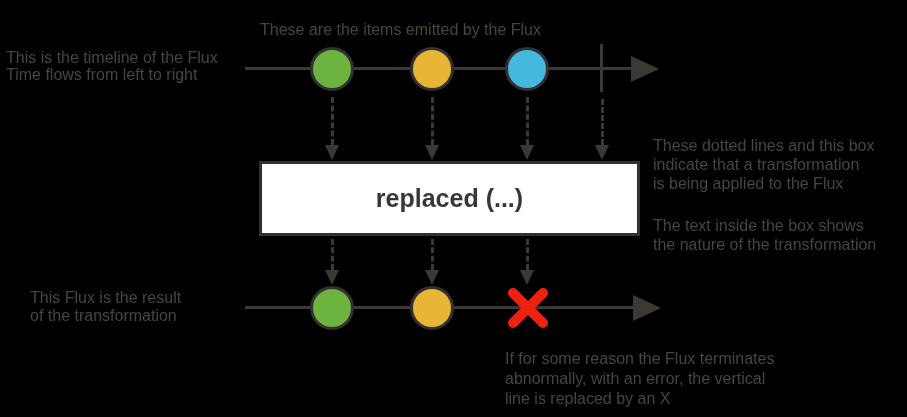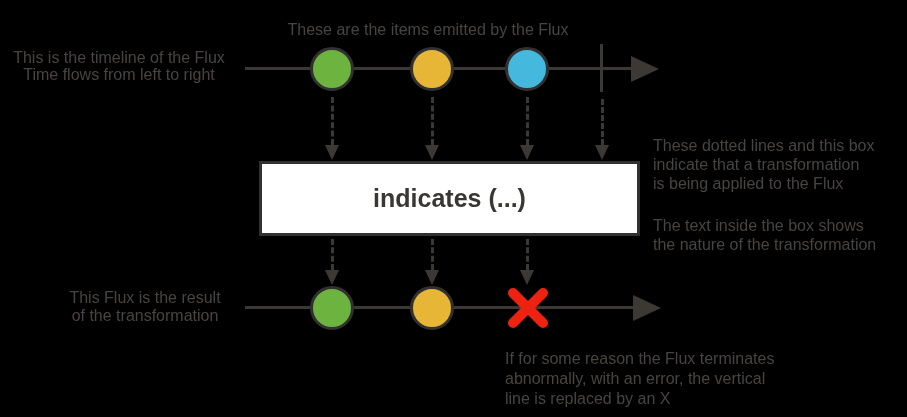--- a/index.html
+++ b/index.html
@@ -10,21 +10,21 @@
   *{margin:0;padding:0;box-sizing:content-box;}
   html,body{background:#000;}
   .canvas{
     position:relative; width:907px; height:417px; background:var(--bg);
     overflow:hidden; font-family:"Liberation Sans", sans-serif;
   }
   .note{
     position:absolute; color:var(--text); font-size:16px; line-height:19px;
     white-space:pre-line;
   }
-  .note.center{text-align:center;}
+  .note.center{}
   .h-line{position:absolute; height:3px; background:var(--line);}
   .v-line{position:absolute; width:3px; background:var(--line);}
   .arrow-right{
     position:absolute; width:0; height:0;
     border-top:13px solid transparent; border-bottom:13px solid transparent;
     border-left:28px solid var(--line);
   }
   .marble{
     position:absolute; width:38px; height:38px; border-radius:50%;
     border:3px solid var(--stroke);
@@ -75,21 +75,21 @@
   <div class="dot-line" style="left:331px; top:97px; height:48px;"></div>
   <div class="dot-head" style="left:325px; top:145px;"></div>
   <div class="dot-line" style="left:431px; top:97px; height:48px;"></div>
   <div class="dot-head" style="left:425px; top:145px;"></div>
   <div class="dot-line" style="left:526px; top:97px; height:48px;"></div>
   <div class="dot-head" style="left:520px; top:145px;"></div>
   <div class="dot-line" style="left:601px; top:99px; height:46px;"></div>
   <div class="dot-head" style="left:595px; top:145px;"></div>
 
   <div class="op-box">
-    <span>indicates (...)</span>
+    <span>replaced (...)</span>
   </div>
 
   <div class="dot-line" style="left:331px; top:239px; height:31px;"></div>
   <div class="dot-head" style="left:325px; top:270px;"></div>
   <div class="dot-line" style="left:431px; top:239px; height:31px;"></div>
   <div class="dot-head" style="left:425px; top:270px;"></div>
   <div class="dot-line" style="left:526px; top:239px; height:31px;"></div>
   <div class="dot-head" style="left:520px; top:270px;"></div>
 
   <div class="h-line" style="left:245px; top:306px; width:390px;"></div>

